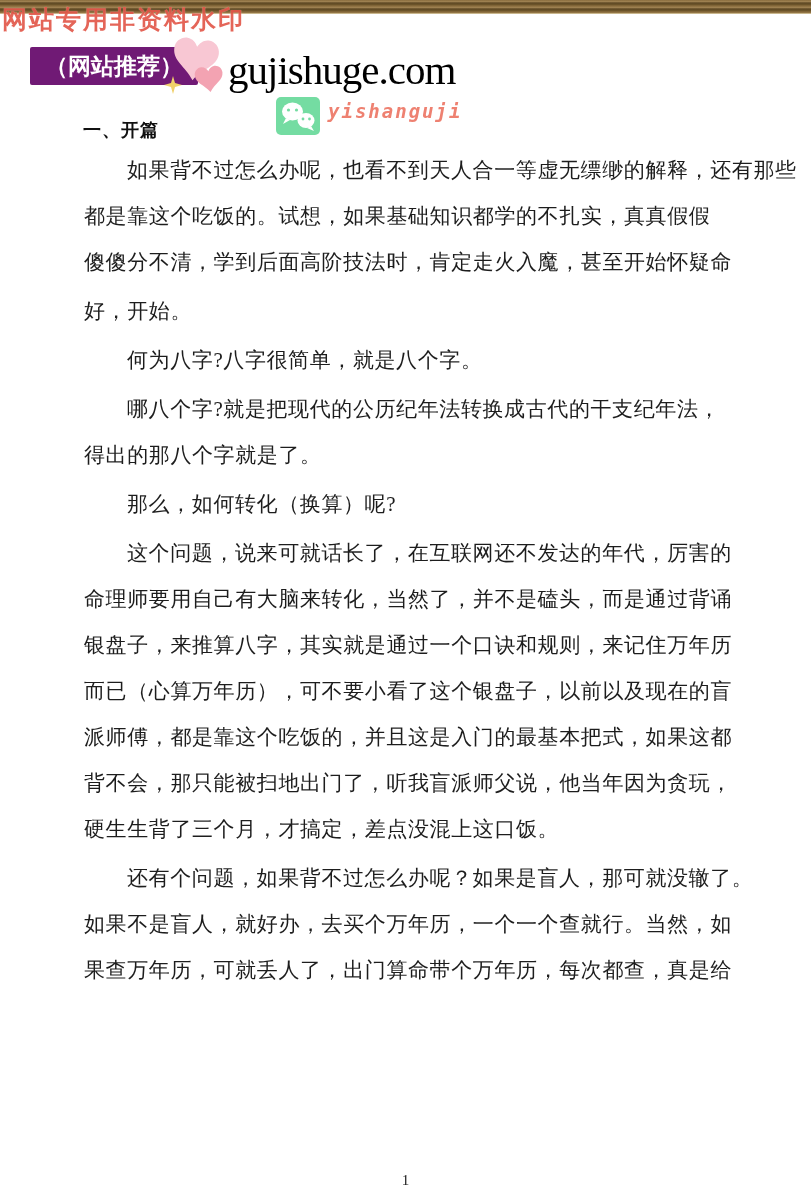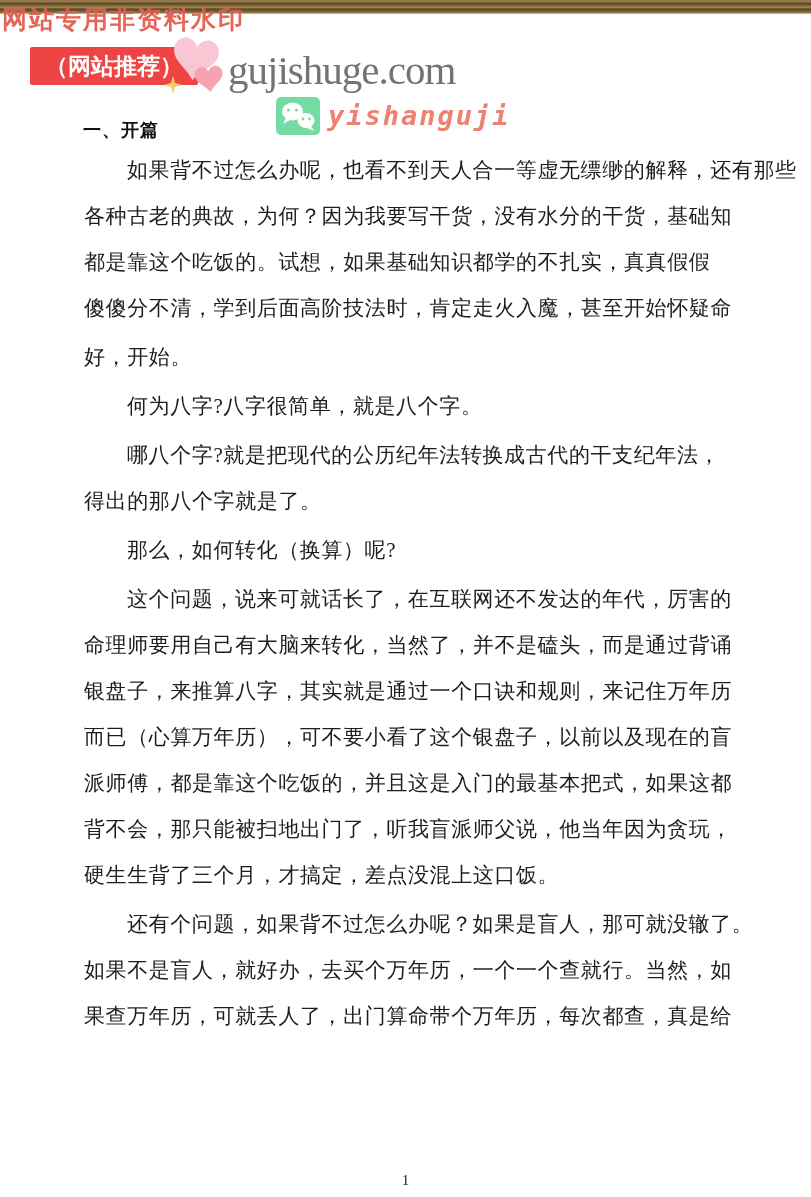--- a/index.html
+++ b/index.html
@@ -21,34 +21,34 @@
     position:absolute;left:2px;top:3px;
     font-size:25px;font-weight:bold;
     color:#e2584a;opacity:.92;
     letter-spacing:2px;
     font-family:"Liberation Sans","DejaVu Sans",sans-serif;
     text-shadow:0 0 1px rgba(255,255,255,.5);
   }
   .badge{
     position:absolute;left:30px;top:47px;
     width:168px;height:38px;line-height:38px;
-    background:#ef4444;color:#ffffff;
+    background:#701a75;color:#ffffff;
     font-size:23px;font-weight:bold;text-align:center;
     border-radius:2px;
   }
   .hearts{position:absolute;left:160px;top:34px;width:74px;height:68px;}
   .site-logo{
     position:absolute;left:228px;top:46px;
     font-family:"Liberation Serif","DejaVu Serif",serif;
-    font-size:41px;color:#737373;letter-spacing:-1px;
+    font-size:41px;color:#000000;letter-spacing:-1px;
   }
   .wechat-icon{position:absolute;left:276px;top:97px;width:44px;height:38px;}
   .wechat-name{
     position:absolute;left:328px;top:100px;
-    font-size:27px;font-weight:bold;font-style:italic;
+    font-size:19px;font-weight:bold;font-style:italic;
     color:#ee8171;letter-spacing:2px;
     font-family:"DejaVu Sans Mono","Liberation Mono",monospace;
   }
   .title{
     position:absolute;left:83px;top:118px;margin:0;
     font-size:18px;font-weight:bold;color:#111;
     letter-spacing:1px;
     font-family:"Liberation Sans","DejaVu Sans",sans-serif;
   }
   .article{
@@ -104,21 +104,20 @@
     </svg>
   </span>
 
   <span class="wechat-name">yishanguji</span>
 
   <h1 class="title">一、开篇</h1>
 
   <div class="article" id="article">
       <div class="para indent">
         <div class="line">如果背不过怎么办呢，也看不到天人合一等虚无缥缈的解释，还有那些</div>
-        <div class="line">各种古老的典故，为何？因为我要写干货，没有水分的干货，基础知</div>
         <div class="line">都是靠这个吃饭的。试想，如果基础知识都学的不扎实，真真假假</div>
         <div class="line">傻傻分不清，学到后面高阶技法时，肯定走火入魔，甚至开始怀疑命</div>
       </div>
       <div class="para">
         <div class="line">好，开始。</div>
       </div>
       <div class="para indent">
         <div class="line">何为八字?八字很简单，就是八个字。</div>
       </div>
       <div class="para indent">

